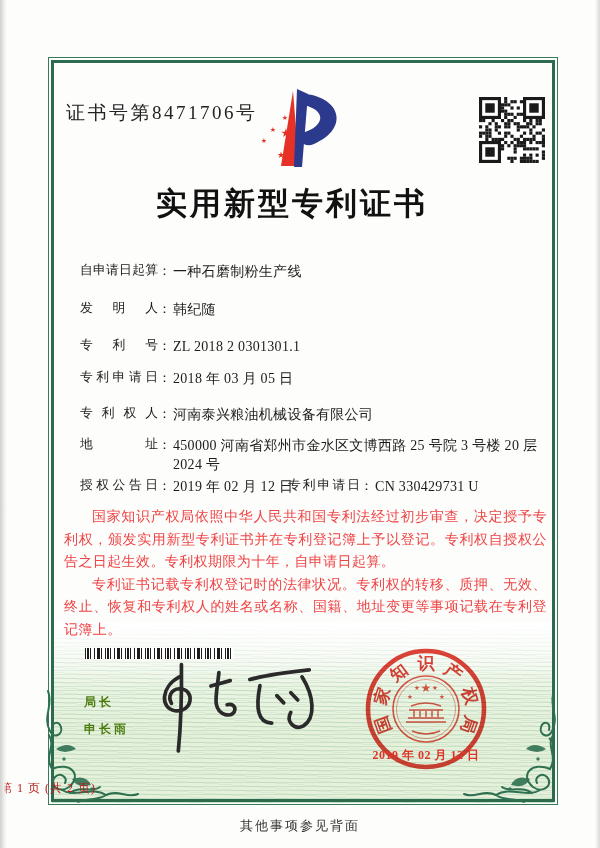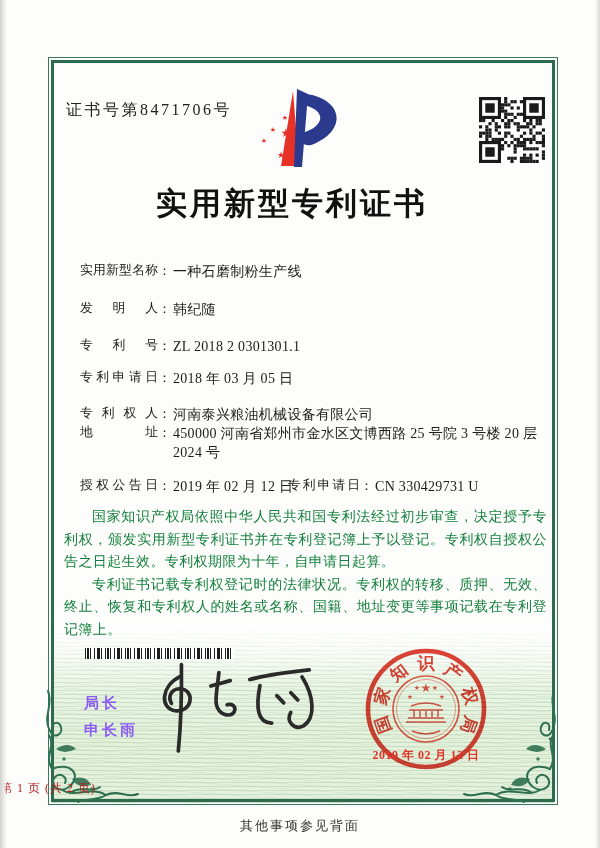--- a/index.html
+++ b/index.html
@@ -25,51 +25,51 @@
       repeating-linear-gradient(4deg, rgba(120,180,130,0.14) 0 1px, rgba(255,255,255,0) 1px 5px),
       linear-gradient(180deg, rgba(232,243,224,0) 0%, rgba(230,242,221,0.75) 30%, #e6f1dc 60%); }
   .guilloche::before { content:""; position:absolute; inset:0;
       background:linear-gradient(180deg,#fff 0%, rgba(255,255,255,0) 38%); }
 
   .ornament { position:absolute; z-index:4; width:100px; height:118px; }
   .ornament.left  { left:40px; top:689px; }
   .ornament.right { left:462px; top:689px; transform:scaleX(-1); }
   .ornament svg { width:100%; height:100%; }
 
-  .cert-no { position:absolute; left:66px; top:100px; font-size:16px; letter-spacing:2.5px;
+  .cert-no { position:absolute; left:66px; top:100px; font-size:19px; letter-spacing:2.5px;
              color:#222; z-index:5; }
 
   .logo { position:absolute; left:252px; top:86px; width:100px; height:84px; z-index:5; }
   .qr   { position:absolute; left:479px; top:97px; width:66px; height:66px; z-index:5; }
 
   .title { position:absolute; left:0; right:16px; top:183px; text-align:center; z-index:5;
            font-size:31px; font-weight:700; letter-spacing:3px; color:#111; }
 
   .frow { position:absolute; left:80px; z-index:5; font-size:14px; white-space:nowrap; }
   .flabel { display:inline-block; width:78px; font-size:12.8px; color:#1c1c1c;
             text-align:justify; text-align-last:justify; vertical-align:top; }
   .fcolon { display:inline-block; vertical-align:top; font-size:13px; margin-right:2px; }
   .fvalue { display:inline-block; max-width:375px; vertical-align:top;
             white-space:normal; line-height:19px; letter-spacing:0.3px; }
   .fpair2 { position:absolute; left:208px; top:0; }
   .fpair2 .flabel { width:72px; }
 
   .paras { position:absolute; left:64px; width:483px; top:506px; z-index:5;
-           font-size:14px; line-height:22.5px; letter-spacing:0.4px; text-align:justify; color:#15803d; }
+           font-size:14px; line-height:22.5px; letter-spacing:0.4px; text-align:justify; color:#ef4444; }
   .paras p { text-indent:2em; }
 
   .barcode { position:absolute; left:85px; top:648px; width:149px; height:11px; z-index:5;
     background:repeating-linear-gradient(90deg,
       #1d1d1d 0 1px, #fff 1px 2px, #1d1d1d 2px 4px, #fff 4px 5px,
       #1d1d1d 5px 6px, #fff 6px 9px, #1d1d1d 9px 10px, #fff 10px 12px,
       #1d1d1d 12px 15px, #fff 15px 16px, #1d1d1d 16px 17px, #fff 17px 20px); }
 
   .signer-title, .signer-name { position:absolute; left:84px; z-index:5;
       font-family:"Liberation Sans","DejaVu Sans",sans-serif;
-      font-size:15px; font-weight:600; letter-spacing:3px; color:#8b5cf6; }
+      font-size:12px; font-weight:600; letter-spacing:3px; color:#4d7c0f; }
   .signer-title { top:694px; }
   .signer-name  { top:721px; }
 
   .signature { position:absolute; left:146px; top:656px; width:195px; height:98px; z-index:6;
                transform:rotate(-3deg); }
   .signature svg { width:100%; height:100%; }
 
   .seal { position:absolute; left:362px; top:645px; width:128px; height:128px; z-index:7;
           mix-blend-mode:multiply; opacity:0.95; }
   .seal svg { width:100%; height:100%; overflow:visible; }
@@ -296,35 +296,35 @@
       <rect x="45" y="60" width="3" height="3" fill="#1a1a1a"></rect>
       <rect x="48" y="60" width="3" height="3" fill="#1a1a1a"></rect>
       <rect x="51" y="60" width="3" height="3" fill="#1a1a1a"></rect>
       <rect x="54" y="60" width="3" height="3" fill="#1a1a1a"></rect>
     </svg>
 </div>
 
 <div class="title">实用新型专利证书</div>
 
 <div class="frow" style="top:262px">
-  <span class="flabel">实用新型名称</span><span class="fcolon">：</span><span class="fvalue">一种石磨制粉生产线</span>
+  <span class="flabel">自申请日起算</span><span class="fcolon">：</span><span class="fvalue">一种石磨制粉生产线</span>
 </div>
 <div class="frow" style="top:300px">
   <span class="flabel">发明人</span><span class="fcolon">：</span><span class="fvalue">韩纪随</span>
 </div>
 <div class="frow" style="top:337px">
   <span class="flabel">专利号</span><span class="fcolon">：</span><span class="fvalue">ZL 2018 2 0301301.1</span>
 </div>
 <div class="frow" style="top:369px">
   <span class="flabel">专利申请日</span><span class="fcolon">：</span><span class="fvalue">2018 年 03 月 05 日</span>
 </div>
 <div class="frow" style="top:405px">
   <span class="flabel">专利权人</span><span class="fcolon">：</span><span class="fvalue">河南泰兴粮油机械设备有限公司</span>
 </div>
-<div class="frow" style="top:424px">
+<div class="frow" style="top:436px">
   <span class="flabel">地址</span><span class="fcolon">：</span><span class="fvalue">450000 河南省郑州市金水区文博西路 25 号院 3 号楼 20 层 2024 号</span>
 </div>
 <div class="frow" style="top:477px">
   <span class="flabel">授权公告日</span><span class="fcolon">：</span><span class="fvalue">2019 年 02 月 12 日</span>
   <span class="fpair2">
     <span class="flabel">专利申请日</span><span class="fcolon">：</span><span class="fvalue">CN 330429731 U</span>
   </span>
 </div>
 
 <div class="paras">

